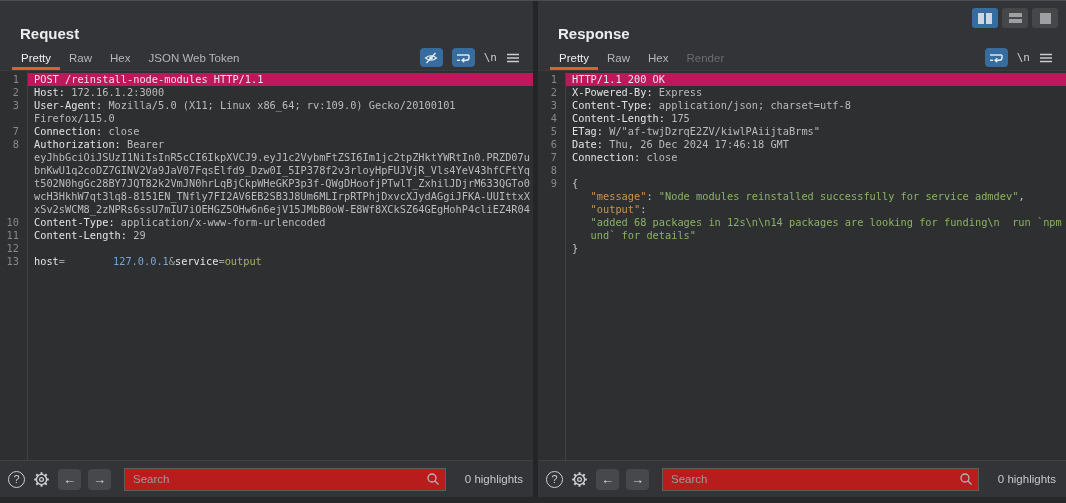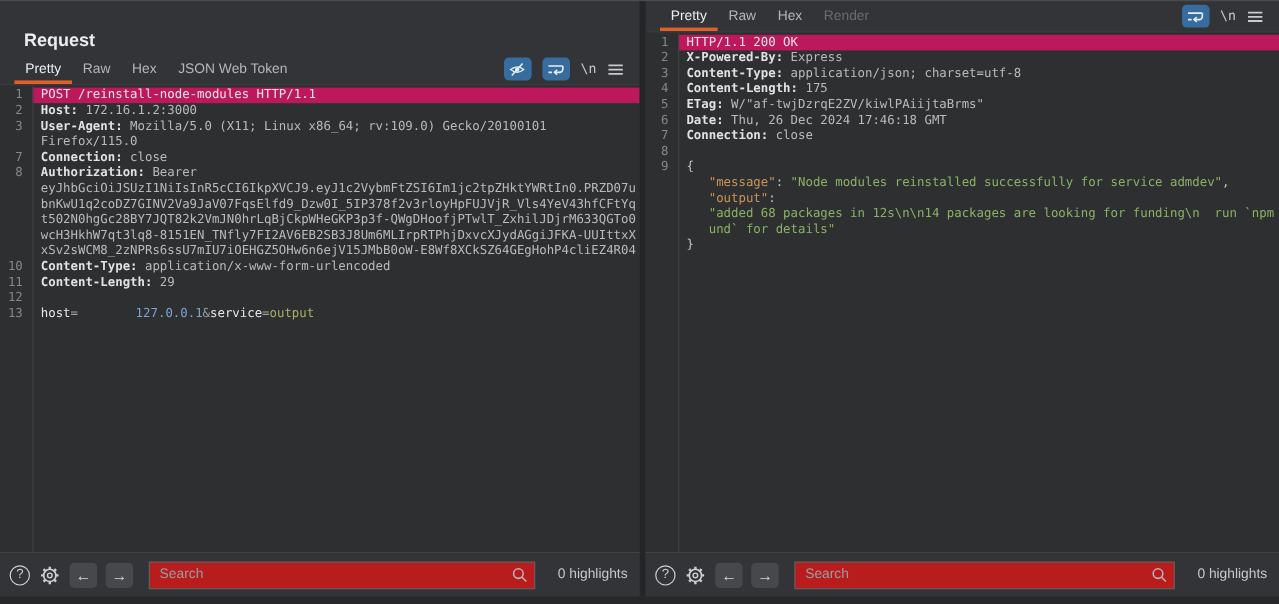--- a/index.html
+++ b/index.html
@@ -42,21 +42,21 @@
     border-top:1px solid #3a3c3e; border-bottom:1px solid #404244;
     overflow:hidden; position:relative; padding-top:2px;
     font-family:"DejaVu Sans Mono", monospace; font-size:10.3px; line-height:13px;
   }
   .editor::before { content:''; position:absolute; left:27px; top:0; bottom:0; width:1px; background:#3f4143; }
   .code-line { display:flex; height:13px; white-space:pre; }
   .gut { width:27px; flex:none; text-align:right; padding-right:8px; color:#85898c; }
   .txt { flex:1; padding-left:7px; }
   .code-line.hl .txt { background:#be185d; }
   .c-m { color:#e4e6e8; }
-  .c-h { color:#e0e2e4; font-weight:bold; }
+  .c-h { color:#e0e2e4; font-weight:normal; }
   .c-v { color:#b8bbbd; }
   .c-d { color:#9aa0a3; }
   .c-num { color:#7ba4d0;margin-left:48px; }
   .c-ol { color:#a9b061; }
   .c-k { color:#cd9452; }
   .c-s { color:#8bb264; }
   .c-p { color:#c2c5c7; }
 
   .bottombar { height:36px; flex:none; display:flex; align-items:center; gap:7px; padding:0 10px 0 8px; background:#323437; }
   .help-icon { width:17px; height:17px; border:1.5px solid #cdd0d2; border-radius:50%; color:#cdd0d2; font-size:11px; display:flex; align-items:center; justify-content:center; flex:none; }
@@ -151,20 +151,38 @@
           </svg>
         </span>
       </span>
       <span class="highlights">0 highlights</span>
     </div>
   </div>
 
   <div class="v-divider"></div>
 
   <div class="panel right">
+    <div class="panel-head">
+      <div class="panel-title">Response</div>
+      <div class="layout-group">
+        <span class="layout-btn sel">
+          <span class="vbar"></span>
+            <span class="vbar"></span>
+        </span>
+        <span class="layout-btn">
+          <span class="hbars">
+              <span class="hbar"></span>
+              <span class="hbar"></span>
+            </span>
+        </span>
+        <span class="layout-btn">
+          <span class="sq"></span>
+        </span>
+      </div>
+    </div>
     <div class="tabs">
       <span class="tab sel">Pretty</span>
       <span class="tab">Raw</span>
       <span class="tab">Hex</span>
       <span class="tab disabled">Render</span>
       <span class="tabs-right">
         <span class="icon-btn-blue">
           <span>
             <svg width="14" height="12" viewBox="0 0 14 12">
               <path d="M1 3 H13" stroke="#e8eef4" stroke-width="1.4" fill="none"></path>

